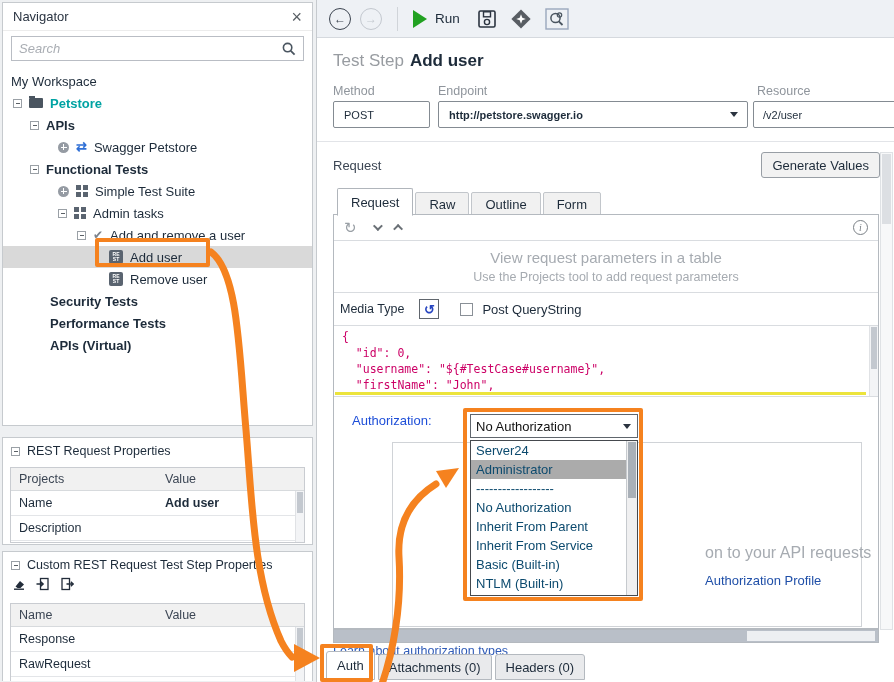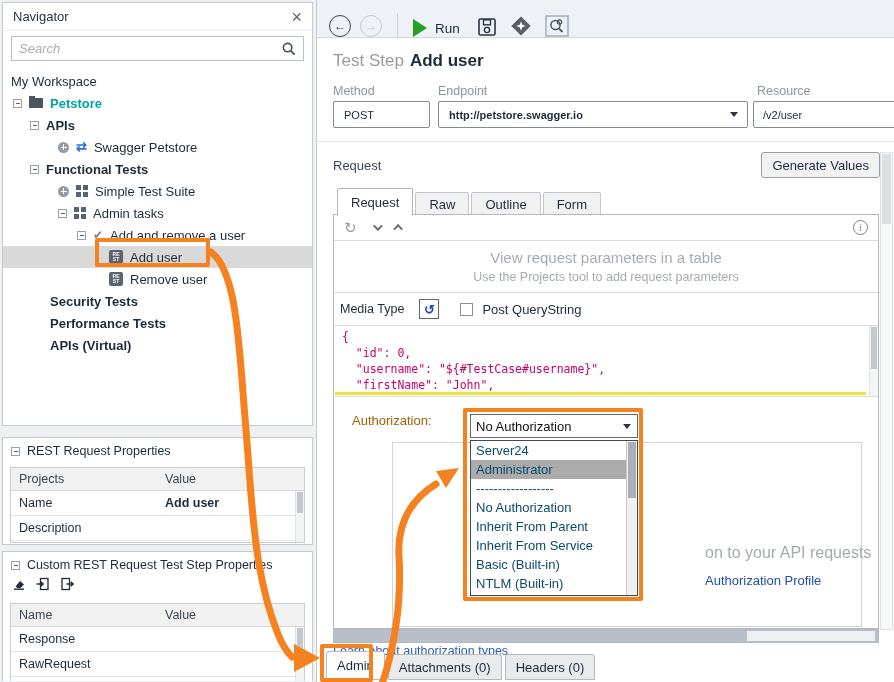--- a/index.html
+++ b/index.html
@@ -64,21 +64,21 @@
   .valbold { font-weight:bold; }
   .vscroll { position:absolute; right:0; top:23px; bottom:0; width:9px; background:#f3f4f6; border-left:1px solid #e0e2e5; }
   .vthumb { position:absolute; top:1px; left:1px; right:1px; height:42%; background:#c3c8cf; }
   .mini-tools { display:flex; gap:10px; padding:2px 0 2px 9px; }
   .mini-tools svg { display:block; }
 
   
   .main { position:absolute; left:316px; top:0; width:578px; height:682px; background:#fff;
           border-left:1px solid #c6cace; }
   .mtoolbar { height:38px; background:#eef1f5; border-bottom:1px solid #d5d9de;
-              display:flex; align-items:flex-end; padding-left:12px; gap:9px; }
+              display:flex; align-items:center; padding-left:12px; gap:9px; }
   .navcirc { width:22px; height:22px; border:1.5px solid #3c4450; border-radius:50%;
              display:flex; align-items:center; justify-content:center; color:#3c4450; font-size:12px; flex:none; }
   .navcirc.disabled { border-color:#c3c8cf; color:#c3c8cf; }
   .arrow-l::after { content:"\2190"; }
   .arrow-r::after { content:"\2192"; }
   .sep { width:1px; height:24px; background:#d0d4d9; margin:0 6px; }
   .run-btn { display:flex; align-items:center; gap:8px; }
   .play { width:0; height:0; border-left:14px solid #21a121; border-top:9px solid transparent;
           border-bottom:9px solid transparent; }
   .run-lbl { font-size:13.5px; color:#1d2b3a; }
@@ -137,21 +137,21 @@
   .recreate::after { content:"\21BA"; }
   .cbx { width:13px; height:13px; border:1px solid #8a9097; background:#fff; flex:none; }
 
   .bodyed { position:relative; height:71px; border-bottom:1px solid #d9dce0; padding:3px 8px;
             font-family:"DejaVu Sans Mono", monospace; font-size:11.5px; line-height:16px; color:#cc0066; }
   .yellowline { position:absolute; left:1px; right:12px; bottom:1px; height:3px; background:#ece43c; }
   .bscroll { position:absolute; right:0; top:0; bottom:0; width:9px; background:#f3f4f6; border-left:1px solid #e0e2e5; }
   .bscroll .vthumb { height:60%; }
 
   .auth-area { position:relative; height:232px; }
-  .auth-lbl { position:absolute; left:18px; top:16px; font-size:13px; color:#a16207; }
+  .auth-lbl { position:absolute; left:18px; top:16px; font-size:13px; color:#1d4ed8; }
   .auth-panel { position:absolute; left:58px; top:45px; width:470px; height:185px; border:1px solid #d0d3d7; }
   .frag-gray { position:absolute; left:312px; top:101px; font-size:16px; color:#a6abb1; white-space:nowrap; }
   .frag-blue { position:absolute; left:312px; top:130px; font-size:13px; color:#1f4fa8; white-space:nowrap; }
   .ddl { position:absolute; left:136px; top:17px; width:168px; height:24px; border:1px solid #60666d;
          background:#fff; display:flex; align-items:center; font-size:13px; color:#111; z-index:5; }
   .ddl .cv { flex:1; padding-left:5px; }
   .ddl .dtri { margin-right:6px; }
   .ddlist { position:absolute; left:136px; top:43px; width:168px; height:156px; border:1px solid #45494e;
             background:#fff; z-index:5; overflow:hidden; }
   .opt { height:19px; display:flex; align-items:center; padding:0 14px 0 5px; font-size:13px; color:#0c4a6e;
@@ -443,21 +443,21 @@
         </div>
       </div>
     </div>
 
     <div class="hscroll">
         <div class="hthumb"></div>
       </div>
     <span class="learn">Learn about authorization types</span>
 
     <div class="btabs">
-      <span class="btab active">Admin</span>
+      <span class="btab active">Auth</span>
       <span class="btab">Attachments (0)</span>
       <span class="btab">Headers (0)</span>
     </div>
 
     <div class="vstrip">
         <div class="vthumb"></div>
       </div>
   </div>
 
   <div class="obox" id="obox-adduser"></div>

